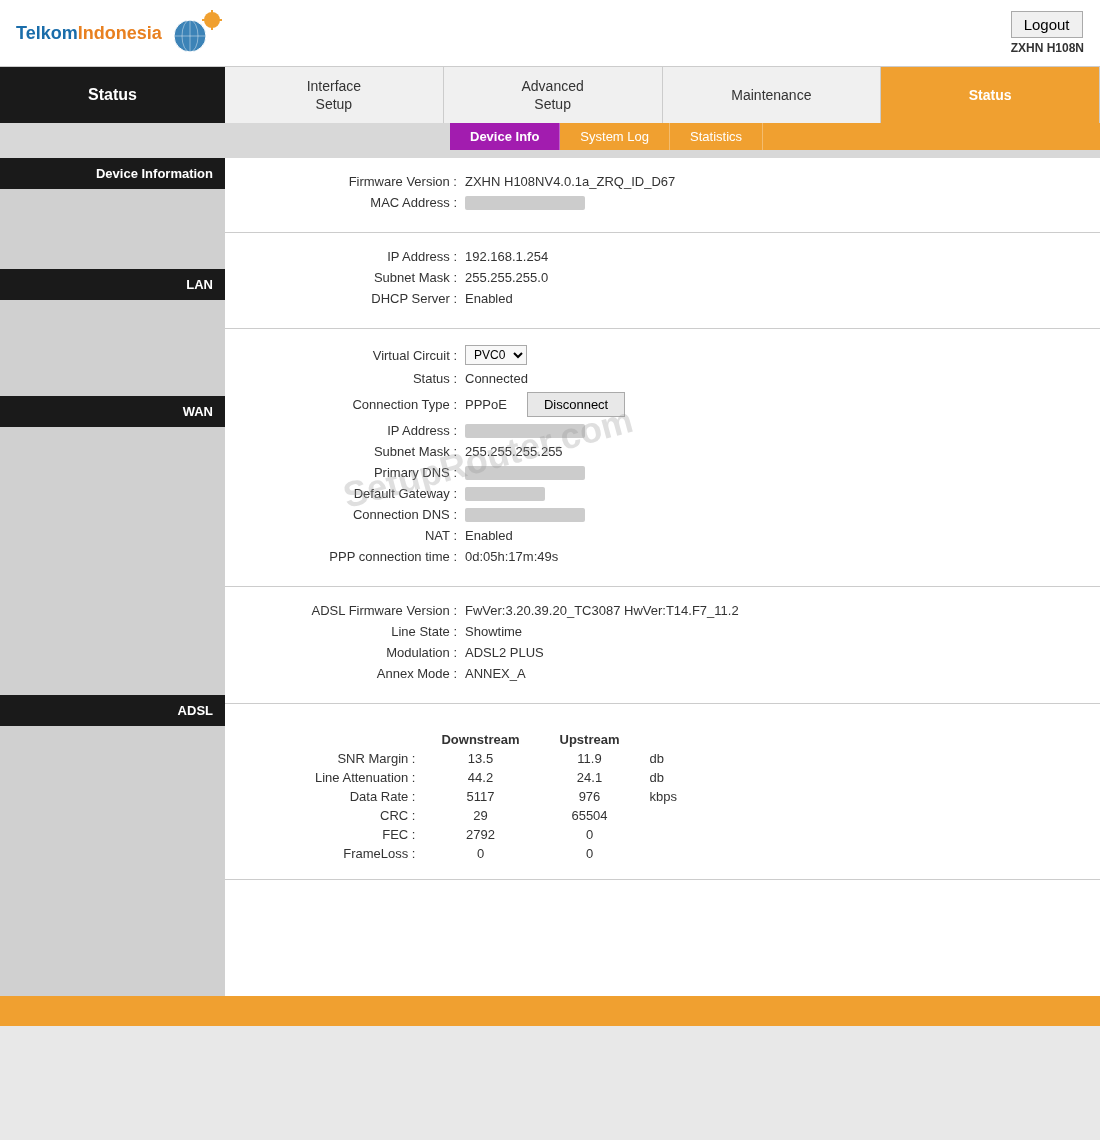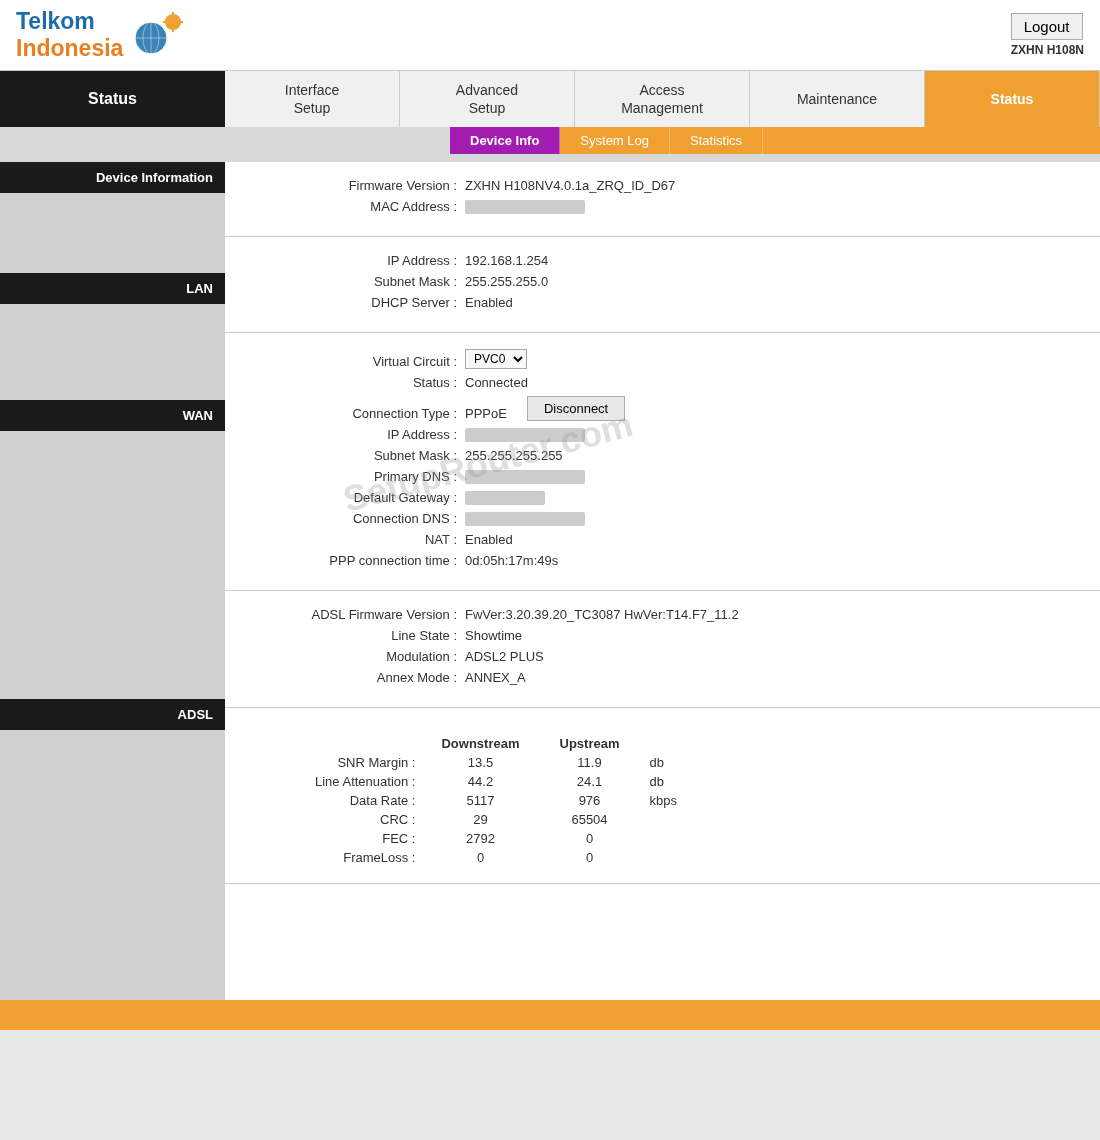--- a/index.html
+++ b/index.html
@@ -8,21 +8,21 @@
     
     #header {
       background: white;
       display: flex;
       align-items: center;
       justify-content: space-between;
       padding: 8px 16px;
       border-bottom: 1px solid #ccc;
     }
     #logo-area { display: flex; align-items: center; }
-    #logo-text { display: flex; flex-direction: column; font-size: 23px; font-weight: bold; }
+    #logo-text { display: flex; font-size: 18px; font-weight: bold; }
     #logo-text span:first-child { color: #1a6daa; }
     #logo-text span:last-child { color: #e88020; }
     #header-right { text-align: right; }
     #logout-btn {
       background: #f0f0f0;
       border: 1px solid #aaa;
       padding: 4px 12px;
       cursor: pointer;
       font-size: 15px;
       display: block;
@@ -116,21 +116,21 @@
     }
 
     .content-section {
       border-bottom: 1px solid #ccc;
       padding: 16px 20px;
     }
 
     .info-row {
       display: flex;
       margin-bottom: 6px;
-      align-items: flex-end;
+      align-items: center;
     }
     .info-label {
       text-align: right;
       min-width: 220px;
       color: #333;
       padding-right: 8px;
     }
     .info-value {
       color: #333;
     }
@@ -255,23 +255,20 @@
 </div>
 
 <div id="nav-bar">
   <div id="status-side">Status</div>
   <div id="nav-items">
     <div class="nav-item">
       <span class="nav-item-text">Interface<br>Setup</span>
     </div>
     <div class="nav-item">
       <span class="nav-item-text">Advanced<br>Setup</span>
-    </div>
-    <div class="nav-item">
-      <span class="nav-item-text">Access<br>Management</span>
     </div>
     <div class="nav-item">
       <span class="nav-item-text">Maintenance</span>
     </div>
     <div class="nav-item active">
       <span class="nav-item-text">Status</span>
     </div>
   </div>
 </div>
 

